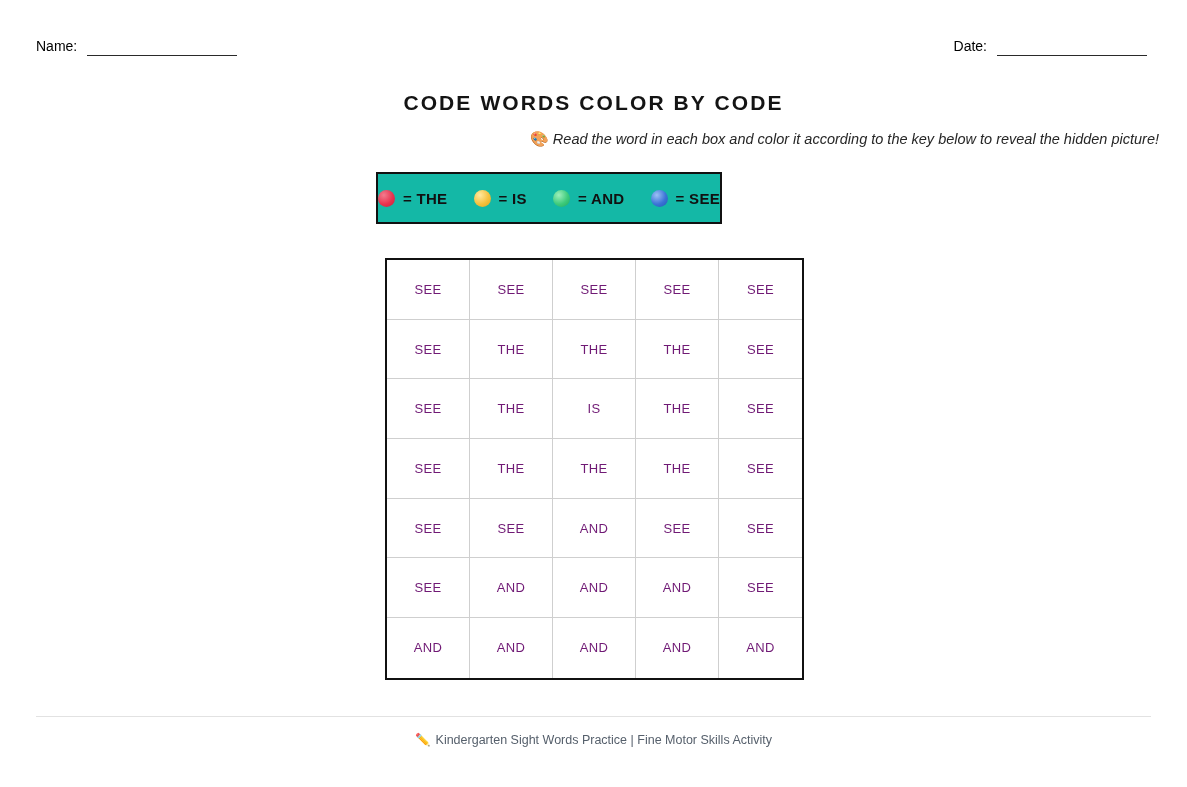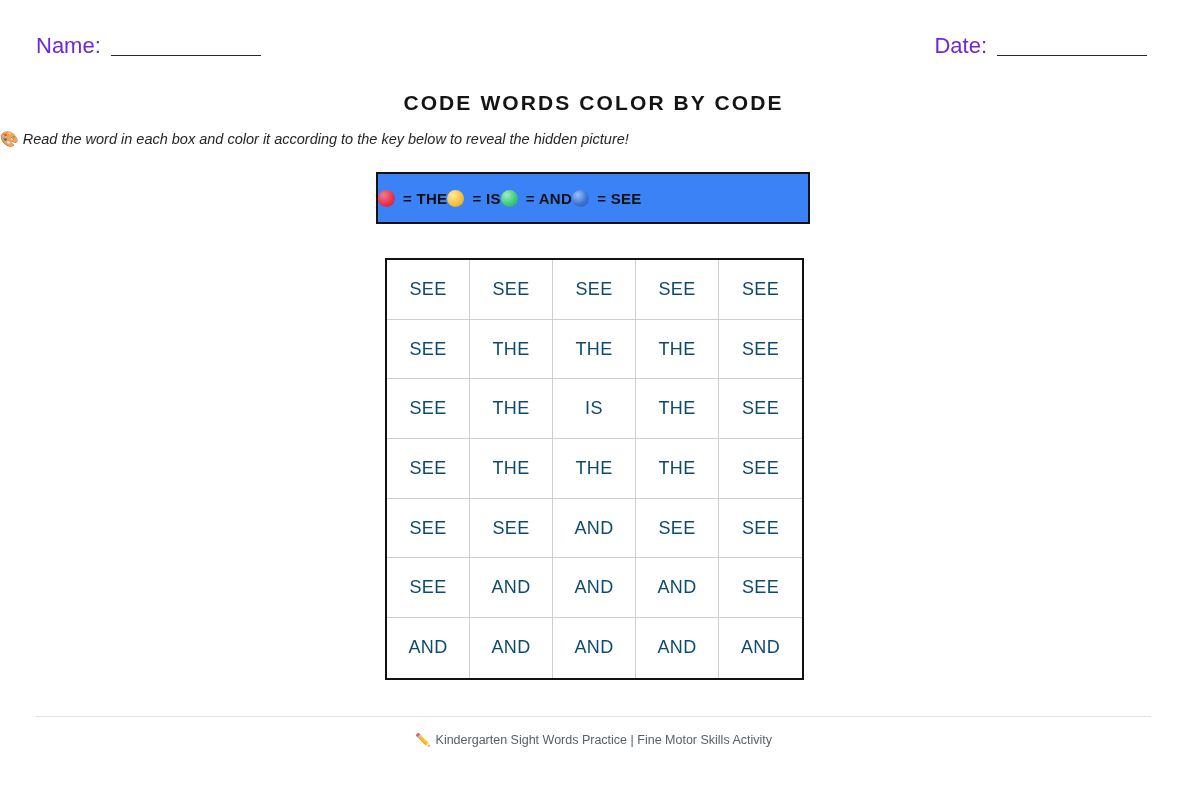--- a/index.html
+++ b/index.html
@@ -35,22 +35,22 @@
   .date-block {
     position: absolute;
     right: 40px;
     top: 0;
     display: flex;
     align-items: flex-end;
     gap: 10px;
     margin-left: 33px;
   }
   .field-label {
-    font-size: 22px;
-    color: #6d28d9;
+    font-size: 14px;
+    color: #000000;
     line-height: 20px;
   }
   .field-line {
     width: 150px;
     border-bottom: 1.6px solid #2a2a2a;
     height: 18px;
   }
 
   
   .title {
@@ -64,43 +64,43 @@
     letter-spacing: 2.1px;
     color: #141414;
   }
 
   
   .instructions {
     position: absolute;
     top: 130px;
     left: 0;
     width: 1159px;
-    text-align: left;
+    text-align: right;
     font-size: 14.5px;
     font-style: italic;
     color: #262626;
   }
   .instructions .palette {
     font-style: normal;
     font-size: 15px;
     margin-right: 4px;
   }
 
   
   .legend {
     position: absolute;
     top: 172px;
     left: 376px;
-    width: 434px;
+    width: 346px;
     height: 52px;
     border: 2.2px solid #111111;
-    background: #3b82f6;
+    background: #14b8a6;
     display: flex;
     align-items: center;
-    justify-content: flex-start;
+    justify-content: space-between;
     box-sizing: border-box;
   }
   .legend-item {
     display: flex;
     align-items: center;
     gap: 8px;
   }
   .dot {
     width: 17px;
     height: 17px;
@@ -131,22 +131,22 @@
     display: flex;
   }
   .grid-cell {
     width: 83px;
     height: 59.7px;
     border-right: 1px solid #cfcfcf;
     border-bottom: 1px solid #cfcfcf;
     display: flex;
     align-items: center;
     justify-content: center;
-    font-size: 18px;
-    color: #0c4a6e;
+    font-size: 13px;
+    color: #701a75;
     letter-spacing: 0.4px;
     box-sizing: border-box;
   }
   .grid-row:last-child .grid-cell { border-bottom: none; }
   .grid-cell:last-child { border-right: none; }
 
   
   .footer-rule {
     position: absolute;
     top: 716px;

